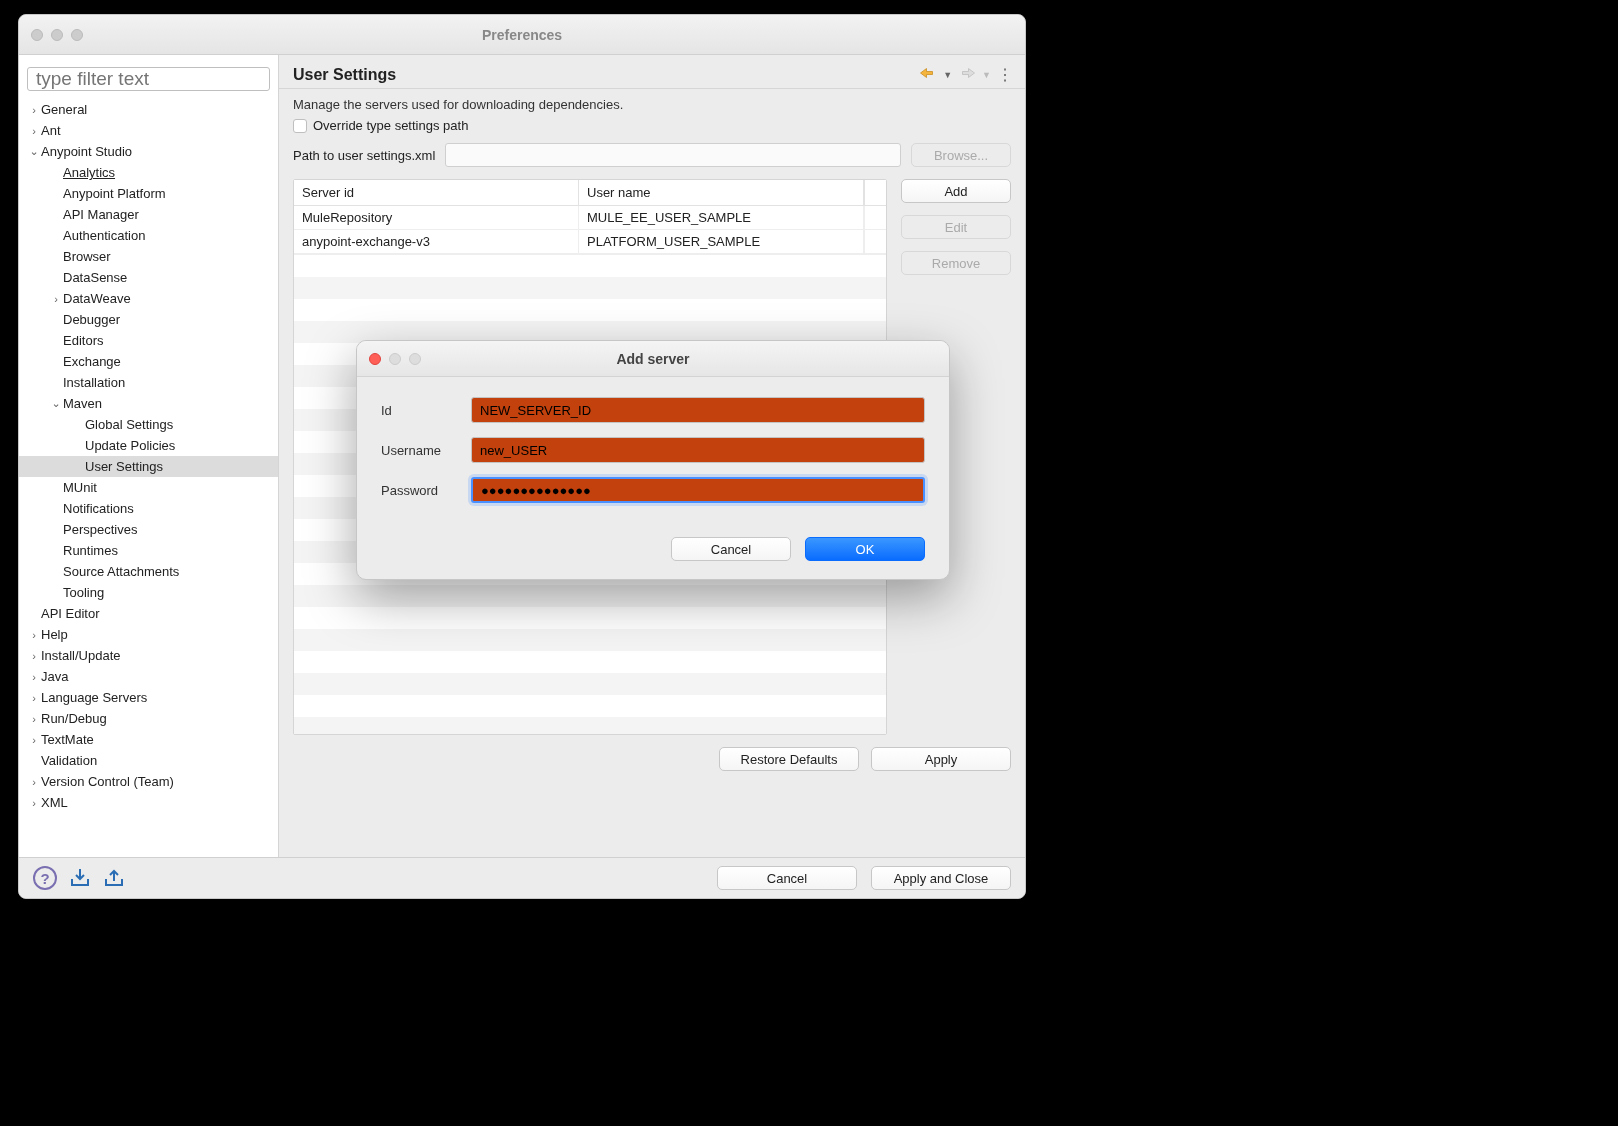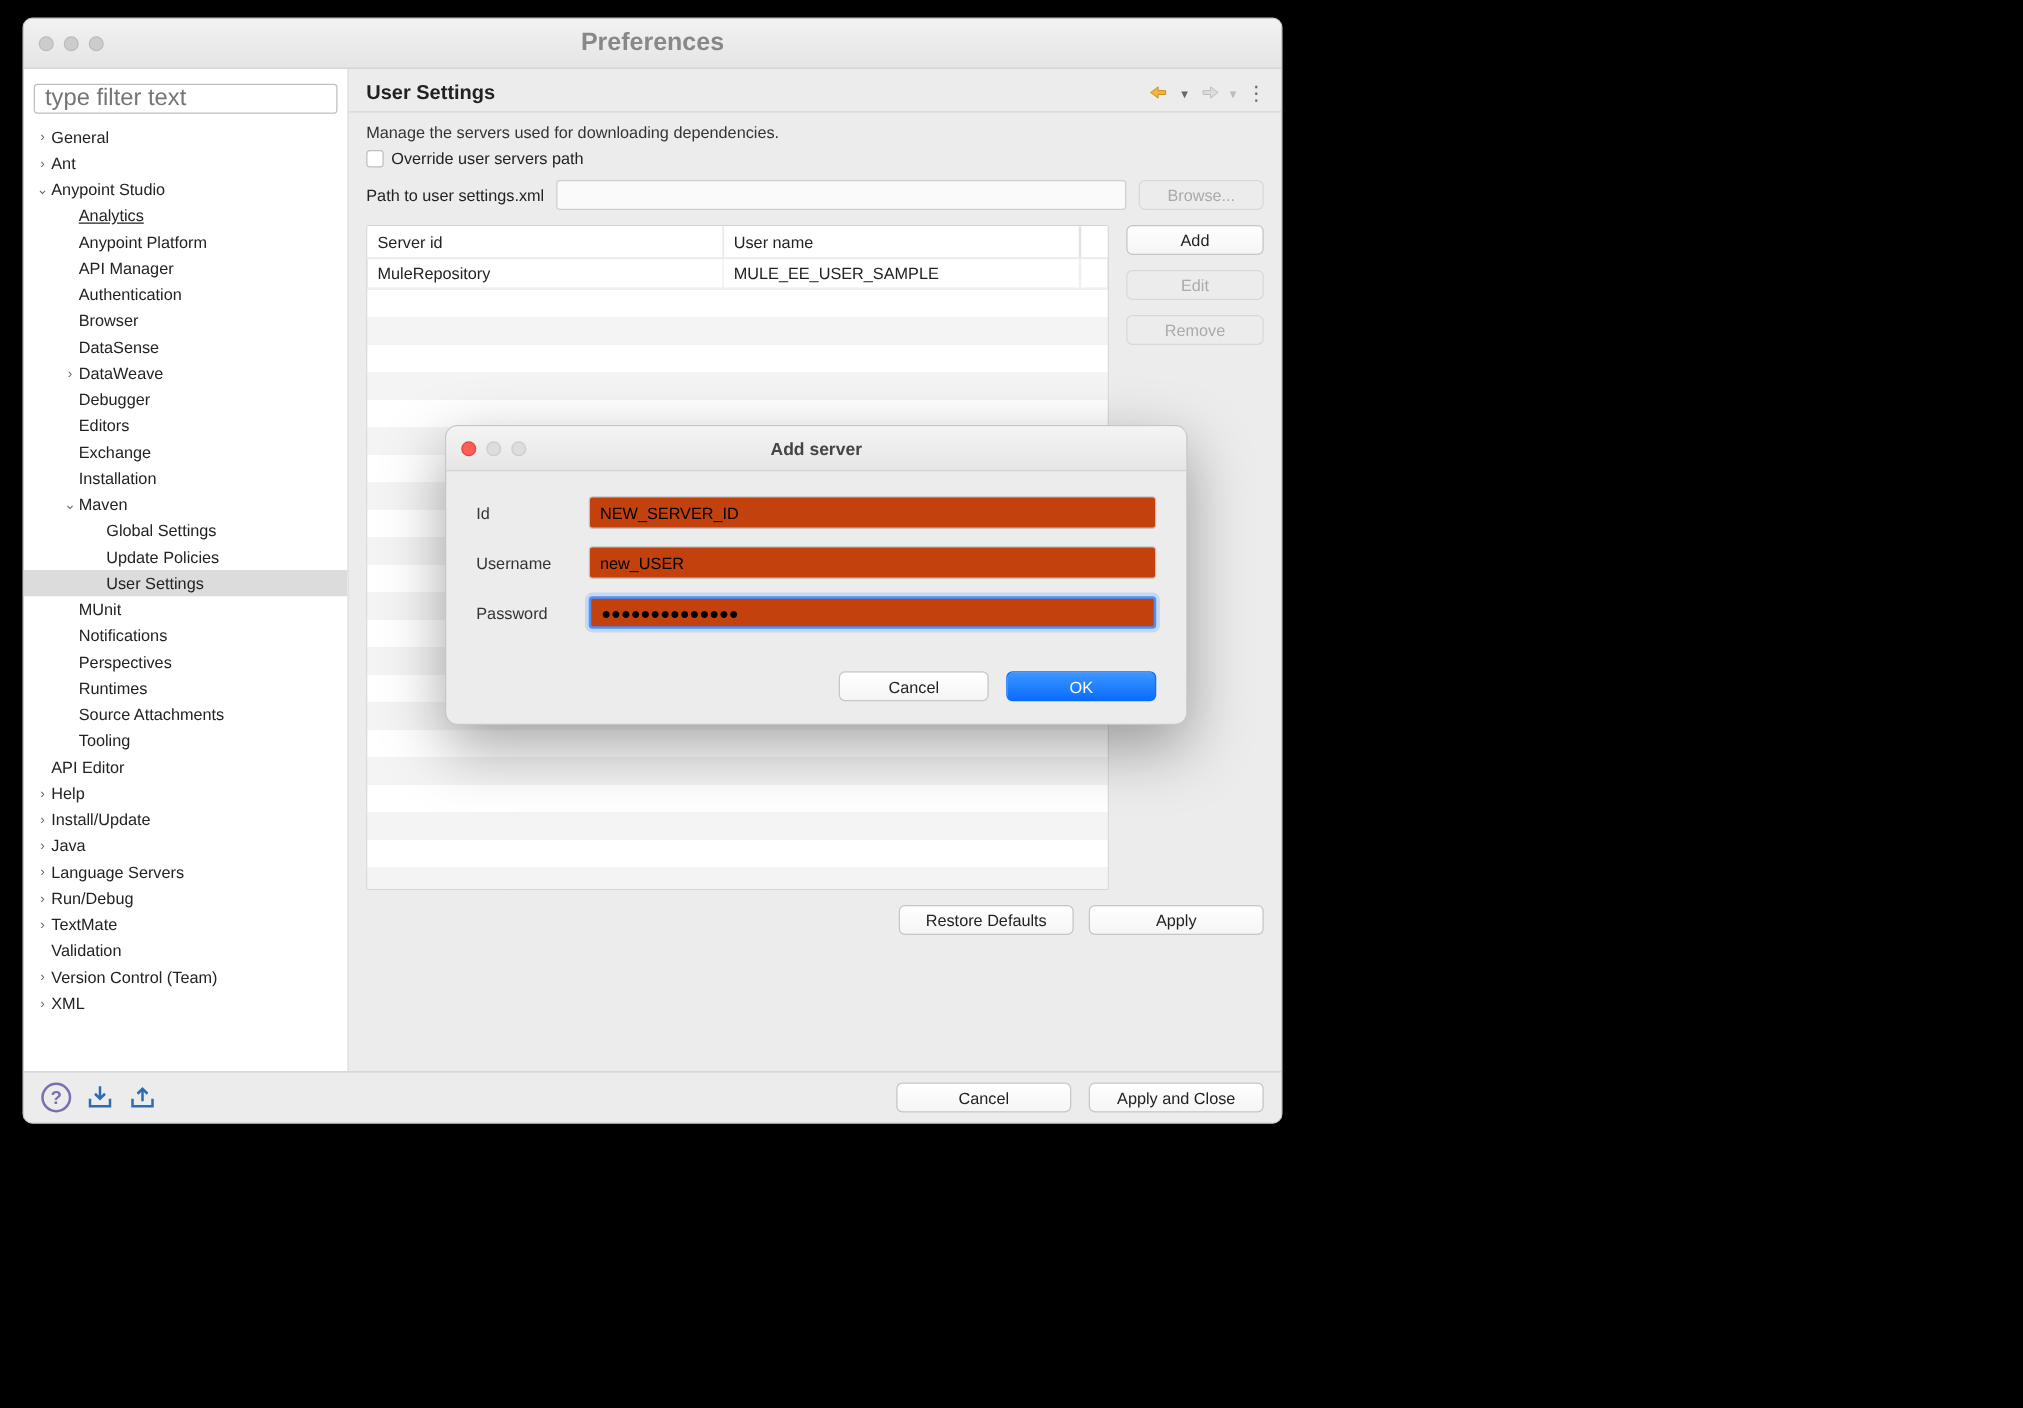--- a/index.html
+++ b/index.html
@@ -41,21 +41,21 @@
   }
   .traffic span {
     width: 12px; height: 12px; border-radius: 50%; background: #ccc; border:1px solid #bbb;
   }
   .titlebar-title {
     position: absolute;
     left: 0; right: 0;
     text-align: center;
     font-weight: 600;
     color: #888;
-    font-size: 20px;
+    font-size: 14px;
   }
   .content {
     flex: 1;
     display: flex;
     min-height: 0;
   }
   .sidebar {
     width: 260px;
     background: #fff;
     border-right: 1px solid #d5d5d5;
@@ -370,39 +370,44 @@
           <span style="font-size:9px;color:#bbb">▼</span>
           <span class="dots-menu">⋮</span>
         </div>
       </div>
       <div style="border-top:1px solid #d6d6d6;"></div>
 
       <div class="main-body">
         <div class="desc">Manage the servers used for downloading dependencies.</div>
         <div class="chk-row">
           <div class="chk"></div>
-          <span>Override user servers path</span>
+          <span>Override type settings path</span>
         </div>
         <div class="path-row">
           <span>Path to user settings.xml</span>
           <div class="path-input"></div>
           <div class="btn gray">Browse...</div>
         </div>
 
         <div class="table-wrap">
           <div class="table">
             <div class="thead">
               <div class="th">Server id</div>
               <div class="th">User name</div>
               <div style="width:22px;border-left:1px solid #e2e2e2"></div>
             </div>
             <div class="tbody" id="tbody">
                 <div class="tr">
                   <div class="td">MuleRepository</div>
                   <div class="td">MULE_EE_USER_SAMPLE</div>
+                  <div style="width: 22px; border-left: 1px solid rgb(238, 238, 238);"></div>
+                </div>
+                <div class="tr">
+                  <div class="td">anypoint-exchange-v3</div>
+                  <div class="td">PLATFORM_USER_SAMPLE</div>
                   <div style="width: 22px; border-left: 1px solid rgb(238, 238, 238);"></div>
                 </div>
               </div>
             <div class="stripes"></div>
           </div>
           <div class="side-btns">
             <div class="btn">Add</div>
             <div class="btn gray">Edit</div>
             <div class="btn gray">Remove</div>
           </div>

